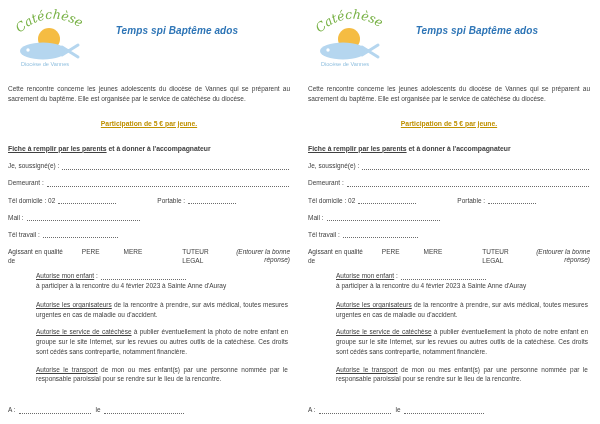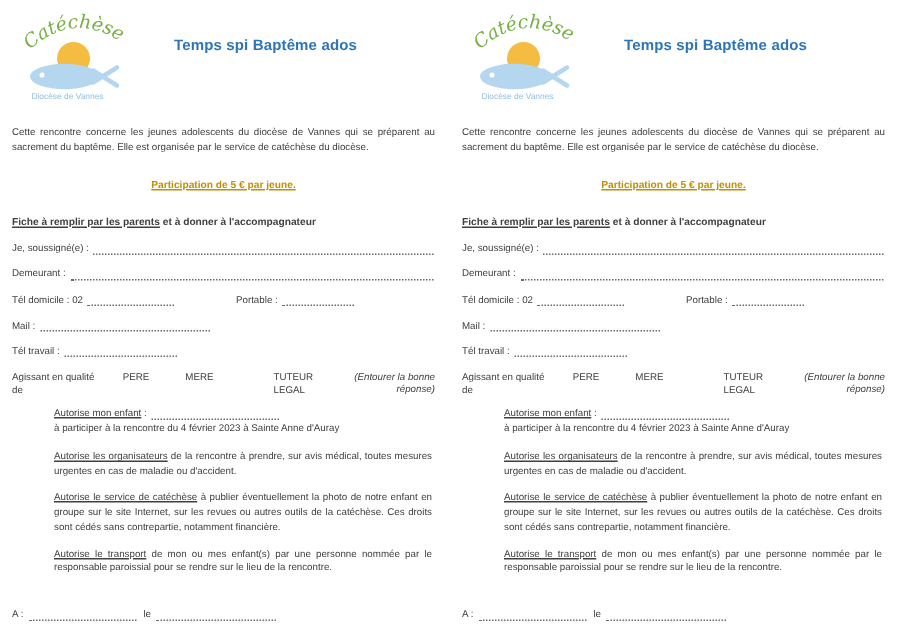--- a/index.html
+++ b/index.html
@@ -13,21 +13,21 @@
   .column {
     width:300px; height:424px; box-sizing:border-box;
     padding:0 10px 0 8px; position:relative;
     font-size:6.5px; line-height:1.45;
   }
   .header { position:relative; height:72px; }
   .logo { position:absolute; left:0px; top:4px; }
   .doc-title {
     position:absolute; left:78px; right:22px; top:24px;
     text-align:center; font-size:10px; font-weight:bold;
-    color:var(--title-blue,#2E75B6); letter-spacing:0.1px;
+    color:var(--title-blue,#2E75B6); letter-spacing:0.1px;font-style:italic;
   }
   .intro { margin-top:12px; text-align:justify; line-height:1.6; }
   .participation {
     margin-top:14px; text-align:center; font-weight:bold; font-size:6.8px;
     color:var(--participation-gold,#BF9000); text-decoration:underline;
   }
   .fiche-heading { margin-top:15px; font-weight:bold; font-size:6.8px; }
   .u { text-decoration:underline; }
   .fields { margin-top:8px; }
   .frow { display:flex; align-items:baseline; margin-bottom:7.6px; white-space:nowrap; }

